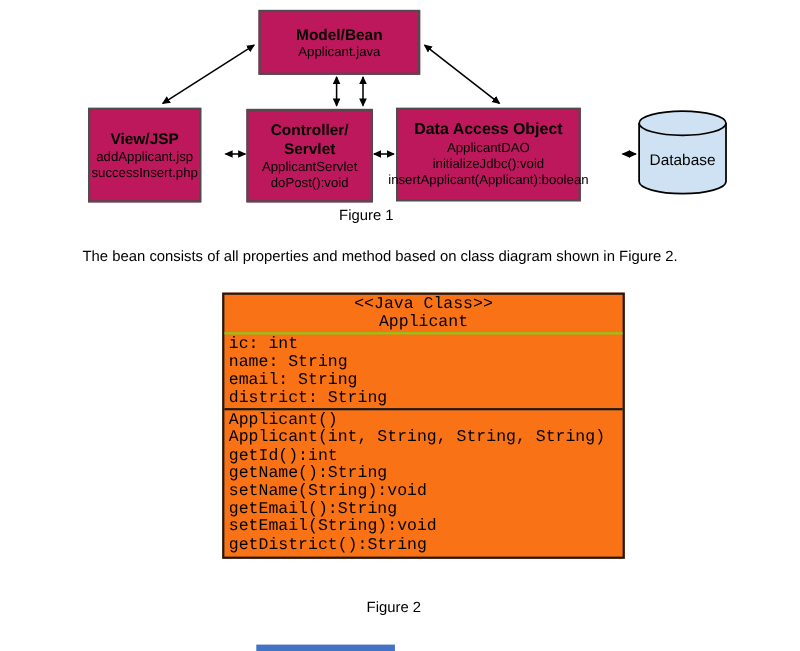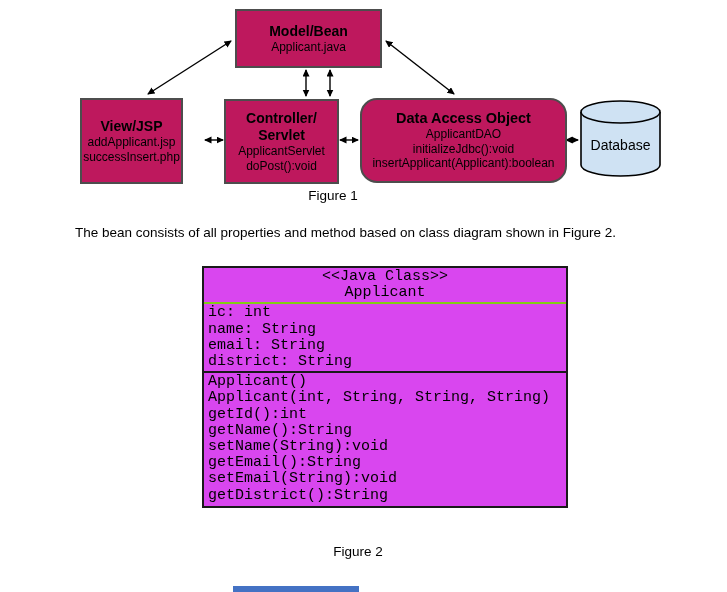--- a/index.html
+++ b/index.html
@@ -22,40 +22,40 @@
     align-items: center;
     justify-content: center;
     text-align: center;
   }
   .node-title { font-weight: bold; font-size: 14px; line-height: 17px; }
   .node-title.big { font-size: 14.5px; }
   .node-line { font-size: 12px; line-height: 14.5px; }
   .model-box   { left: 235px; top: 9px;  width: 147px; height: 59px; }
   .view-box    { left: 80px;  top: 98px; width: 103px; height: 86px; }
   .ctrl-box    { left: 224px; top: 99px; width: 115px; height: 85px; }
-  .dao-box     { left: 360px; top: 98px; width: 207px; height: 85px; border-radius: 17px; }
+  .dao-box     { left: 360px; top: 98px; width: 168px; height: 85px; }
   .db-wrap     { position: absolute; left: 579px; top: 99px; width: 83px; height: 80px; }
   .db-label {
     position: absolute; left: 0; top: 38px; width: 100%;
     text-align: center; font-size: 14px;
   }
   .arrows { position: absolute; left: 0; top: 0; pointer-events: none; }
   .caption {
     position: absolute; font-size: 13.5px; text-align: center; width: 110px;
   }
   .caption-1 { left: 278px; top: 188px; }
   .caption-2 { left: 303px; top: 544px; }
   .paragraph {
     position: absolute; left: 75px; top: 225px;
     font-size: 13.5px; white-space: nowrap;
   }
   .uml {
     position: absolute; left: 202px; top: 266px; width: 366px;
     border: 2px solid #1a1a1a;
-    background: #d946ef;
+    background: #f97316;
     font-family: "Liberation Mono", monospace;
     font-size: 15px;
     line-height: 16.2px;
   }
   .uml-header { text-align: center; padding: 1px 0; }
   .uml-attrs  { border-top: 2px solid #84cc16; padding: 1px 0 1px 4px; }
   .uml-methods{ border-top: 2px solid #1a1a1a; padding: 1px 0 2px 4px; }
   .uml-row { white-space: pre; }
   .bottom-bar {
     position: absolute; left: 233px; top: 586px; width: 126px; height: 6px;

